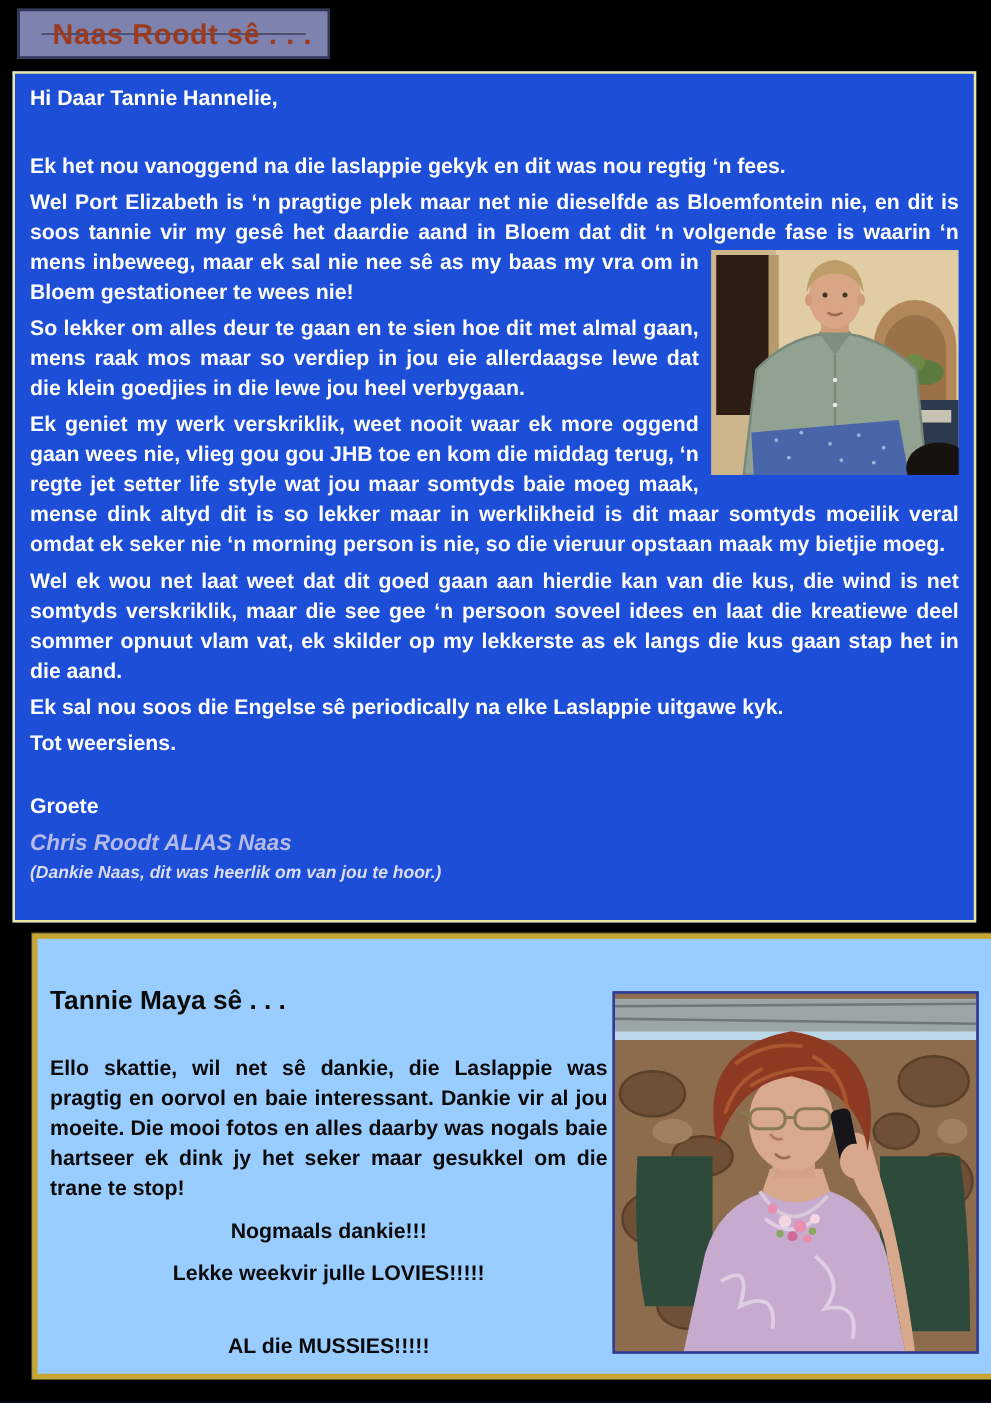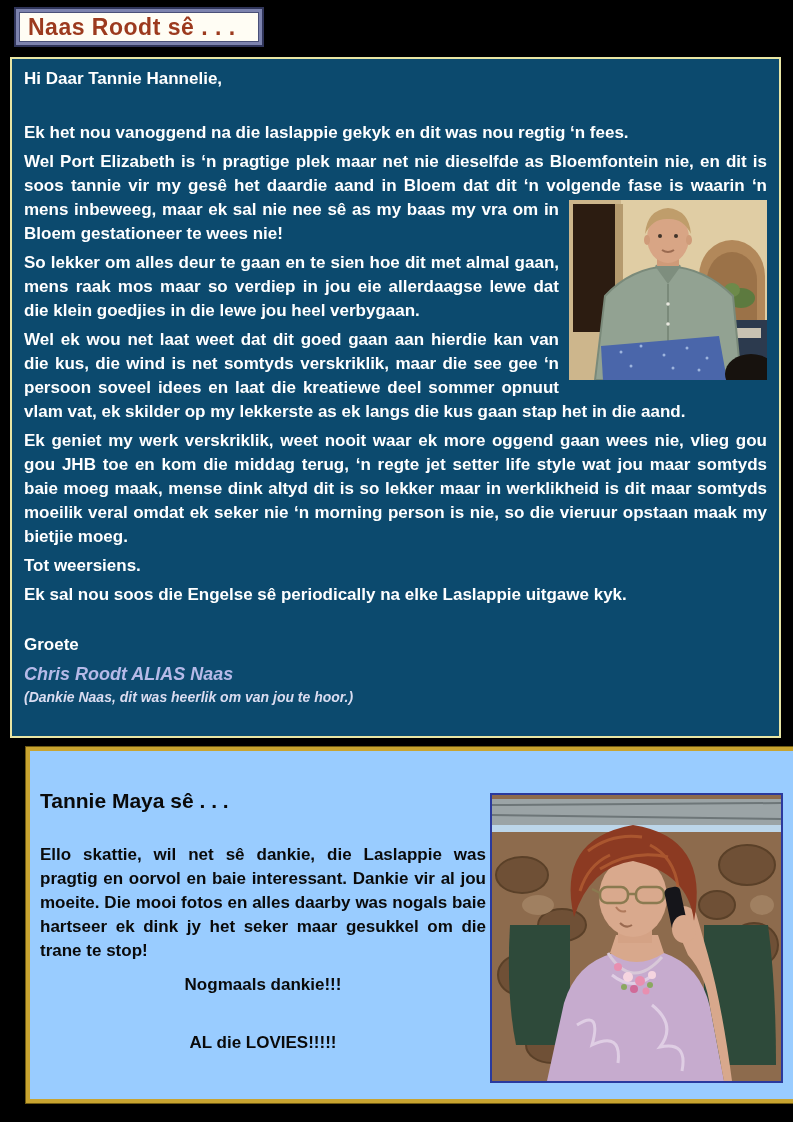--- a/index.html
+++ b/index.html
@@ -1,28 +1,28 @@
 <!DOCTYPE html>
 <html><head>
 <meta charset="utf-8">
 <style>
   html,body{margin:0;padding:0;background:#000;}
   .page{position:relative;width:793px;height:1122px;background:#000;overflow:hidden;
         font-family:"Liberation Sans",sans-serif;}
 
   
   .masthead{position:absolute;left:14px;top:7px;width:250px;height:40px;
-            background:#7d83ae;border:2px solid #30355a;padding:3px;box-sizing:border-box;}
+            background:#7d83ae;border:2px solid #30355a;padding:17px;box-sizing:border-box;}
   .masthead-inner{background:#fffdf4;border:1px solid #4a5078;height:100%;
                   display:flex;align-items:center;padding-left:8px;box-sizing:border-box;}
   .masthead-inner span{color:#9c3a1e;font-weight:bold;font-size:23px;letter-spacing:.5px;white-space:nowrap;}
 
   
   .letter{position:absolute;left:10px;top:57px;width:771px;height:681px;box-sizing:border-box;
-          background:#0c4a6e;border:2px solid #e9e6a4;padding:8px 12px 6px 12px;
+          background:#1d4ed8;border:2px solid #e9e6a4;padding:8px 12px 6px 12px;
           color:#ffffff;font-weight:bold;font-size:17px;line-height:24px;overflow:hidden;}
   .letter p{margin:0 0 5px 0;text-align:justify;}
   .letter p.greeting{margin-bottom:30px;text-align:left;}
   .letter p.oneline{text-align:left;}
   .signoff{margin-top:26px !important;text-align:right;}
   .signature{color:#b6bae8;font-style:italic;font-size:18px;text-align:left !important;margin-bottom:2px !important;}
   .editor-note{color:#dadcf0;font-style:italic;font-size:14px;text-align:left !important;line-height:19px;}
 
   .naas-photo{float:right;width:198px;height:180px;margin:2px 0 4px 10px;}
   .naas-photo svg{display:block;width:100%;height:100%;}
@@ -89,35 +89,36 @@
           <circle cx="118" cy="148" r="1.5"></circle>
               <circle cx="138" cy="158" r="1.5"></circle>
               <circle cx="62" cy="166" r="1.5"></circle>
           <circle cx="104" cy="168" r="1.5"></circle>
               <circle cx="130" cy="170" r="1.5"></circle>
         </g>
         <ellipse cx="182" cy="174" rx="26" ry="20" fill="#17120e"></ellipse>
       </svg>
         </span><span>waarin ‘n mens inbeweeg, maar ek sal nie nee sê as my baas my vra om in Bloem gestationeer te wees nie!</span></p>
     <p>So lekker om alles deur te gaan en te sien hoe dit met almal gaan, mens raak mos maar so verdiep in jou eie allerdaagse lewe dat die klein goedjies in die lewe jou heel verbygaan.</p>
+    <p>Ek geniet my werk verskriklik, weet nooit waar ek more oggend gaan wees nie, vlieg gou gou JHB toe en kom die middag terug, ‘n regte jet setter life style wat jou maar somtyds baie moeg maak, mense dink altyd dit is so lekker maar in werklikheid is dit maar somtyds moeilik  veral omdat ek seker nie ‘n morning person is nie, so die vieruur opstaan maak my bietjie moeg.</p>
     <p>Wel ek wou net laat weet dat dit goed gaan aan hierdie kan van die kus, die wind is net somtyds verskriklik, maar die see gee ‘n persoon soveel idees en laat die kreatiewe deel sommer opnuut vlam vat, ek skilder op my lekkerste as ek langs die kus gaan stap het in die aand.</p>
-    <p>Ek geniet my werk verskriklik, weet nooit waar ek more oggend gaan wees nie, vlieg gou gou JHB toe en kom die middag terug, ‘n regte jet setter life style wat jou maar somtyds baie moeg maak, mense dink altyd dit is so lekker maar in werklikheid is dit maar somtyds moeilik  veral omdat ek seker nie ‘n morning person is nie, so die vieruur opstaan maak my bietjie moeg.</p>
+    <p class="oneline">Ek sal nou soos die Engelse sê periodically na elke Laslappie uitgawe kyk.</p>
     <p class="oneline">Tot weersiens.</p>
-    <p class="oneline">Ek sal nou soos die Engelse sê periodically na elke Laslappie uitgawe kyk.</p>
     <p class="signoff">Groete</p>
     <p class="signature">Chris Roodt ALIAS Naas</p>
     <p class="editor-note">(Dankie Naas, dit was heerlik om van jou te hoor.)</p>
   </div>
 
   <div class="maya">
     <div class="maya-title">Tannie Maya sê . . .</div>
     <div class="maya-text">
       <p>Ello skattie,  wil net sê dankie,  die Laslappie was pragtig en oorvol en baie interessant.   Dankie vir al jou moeite.  Die mooi fotos en alles daarby was nogals baie hartseer ek dink jy het seker maar gesukkel om die trane te stop!</p>
       <p class="short">Nogmaals dankie!!!</p>
-      <p class="short last">AL die LOVIES!!!!!</p>
+      <p class="short">Lekke weekvir julle LOVIES!!!!!</p>
+      <p class="short last">AL die MUSSIES!!!!!</p>
     </div>
     <div class="maya-photo">
       <svg viewBox="0 0 289 286" preserveAspectRatio="none">
         <rect width="289" height="286" fill="#8d6b4d"></rect>
         <g fill="#6f5036" stroke="#5a4028" stroke-width="2">
           <ellipse cx="30" cy="80" rx="26" ry="18"></ellipse>
             <ellipse cx="70" cy="130" rx="24" ry="16"></ellipse>
           <ellipse cx="28" cy="180" rx="22" ry="20"></ellipse>
             <ellipse cx="255" cy="70" rx="28" ry="20"></ellipse>
           <ellipse cx="262" cy="150" rx="24" ry="22"></ellipse>

